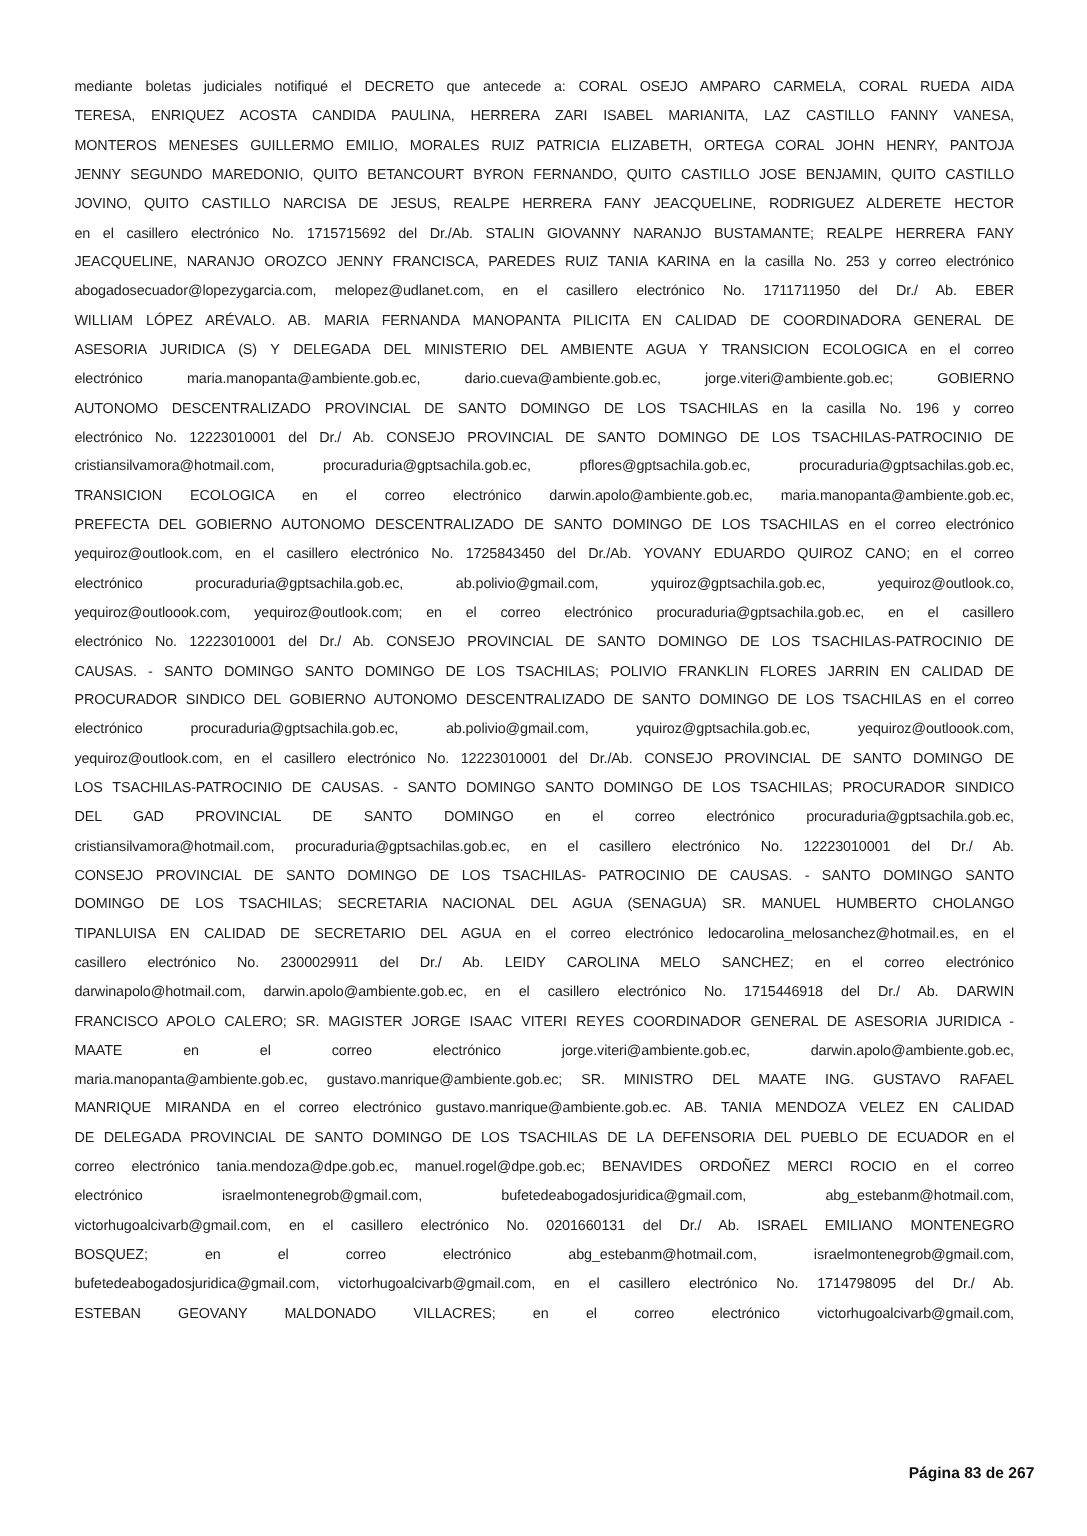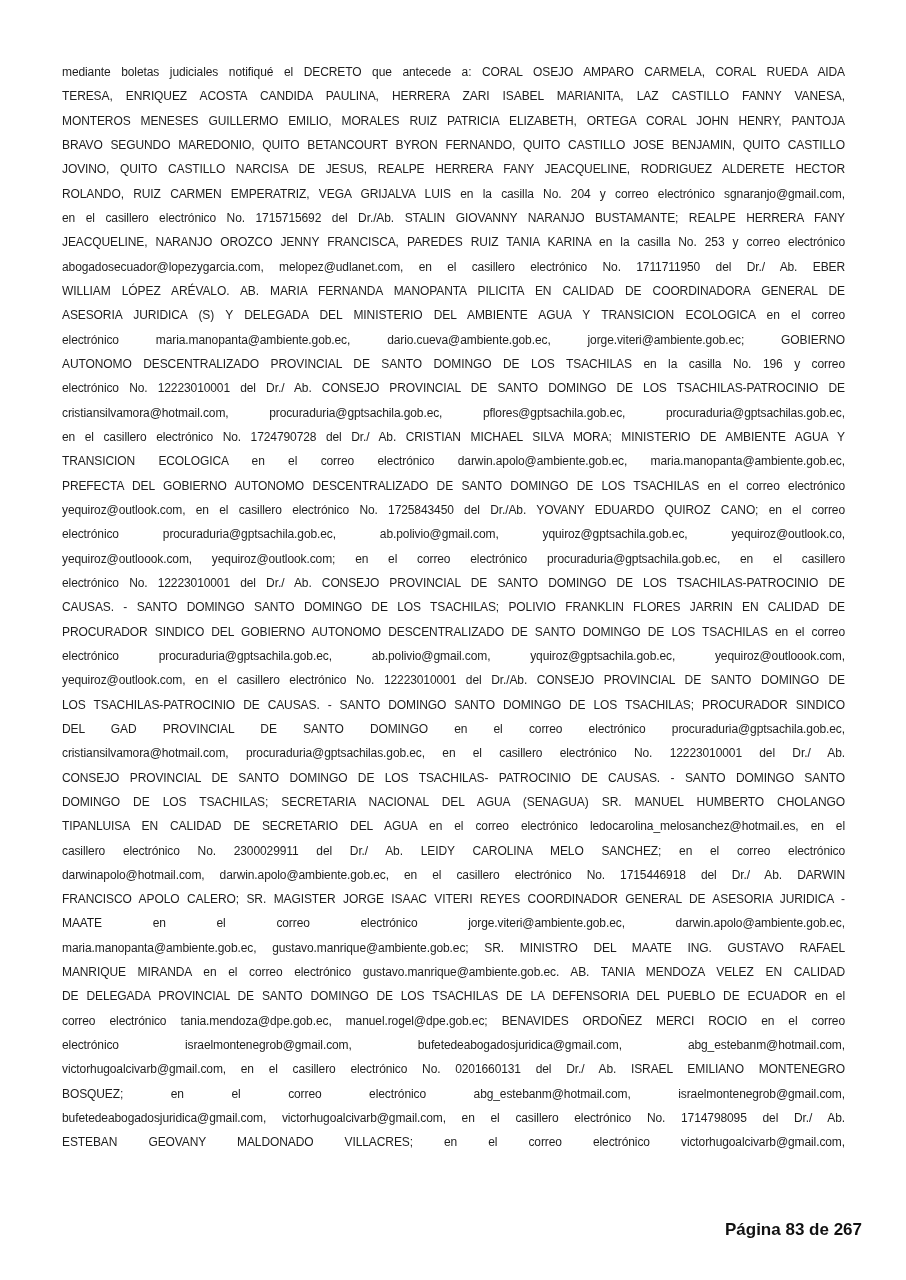--- a/index.html
+++ b/index.html
@@ -33,47 +33,45 @@
     text-justify: inter-word;
     white-space: nowrap;
     overflow: visible;
   }
   
   .text-line { white-space: normal; }
   .footer {
     position: absolute;
     right: 62px;
     top: 1220px;
-    font-size: 17px;
+    font-size: 13px;
     font-weight: bold;
     color: #111111;
     text-align: right;
   }
 </style>
 </head>
 <body>
 
 <div class="page">
   <div class="body-text" id="body-text">
       <div class="text-line">mediante boletas judiciales notifiqué el DECRETO que antecede a: CORAL OSEJO AMPARO CARMELA, CORAL RUEDA AIDA</div>
       <div class="text-line">TERESA, ENRIQUEZ ACOSTA CANDIDA PAULINA, HERRERA ZARI ISABEL MARIANITA, LAZ CASTILLO FANNY VANESA,</div>
       <div class="text-line">MONTEROS MENESES GUILLERMO EMILIO, MORALES RUIZ PATRICIA ELIZABETH, ORTEGA CORAL JOHN HENRY, PANTOJA</div>
-      <div class="text-line">BRAVO SEGUNDO MAREDONIO, QUITO BETANCOURT BYRON FERNANDO, QUITO CASTILLO JOSE BENJAMIN, QUITO CASTILLO</div>
+      <div class="text-line">JENNY SEGUNDO MAREDONIO, QUITO BETANCOURT BYRON FERNANDO, QUITO CASTILLO JOSE BENJAMIN, QUITO CASTILLO</div>
       <div class="text-line">JOVINO, QUITO CASTILLO NARCISA DE JESUS, REALPE HERRERA FANY JEACQUELINE, RODRIGUEZ ALDERETE HECTOR</div>
-      <div class="text-line">ROLANDO, RUIZ CARMEN EMPERATRIZ, VEGA GRIJALVA LUIS en la casilla No. 204 y correo electrónico sgnaranjo@gmail.com,</div>
       <div class="text-line">en el casillero electrónico No. 1715715692 del Dr./Ab. STALIN GIOVANNY NARANJO BUSTAMANTE; REALPE HERRERA FANY</div>
       <div class="text-line">JEACQUELINE, NARANJO OROZCO JENNY FRANCISCA, PAREDES RUIZ TANIA KARINA en la casilla No. 253 y correo electrónico</div>
       <div class="text-line">abogadosecuador@lopezygarcia.com, melopez@udlanet.com, en el casillero electrónico No. 1711711950 del Dr./ Ab. EBER</div>
       <div class="text-line">WILLIAM LÓPEZ ARÉVALO. AB. MARIA FERNANDA MANOPANTA PILICITA EN CALIDAD DE COORDINADORA GENERAL DE</div>
       <div class="text-line">ASESORIA JURIDICA (S) Y DELEGADA DEL MINISTERIO DEL AMBIENTE AGUA Y TRANSICION ECOLOGICA en el correo</div>
       <div class="text-line">electrónico maria.manopanta@ambiente.gob.ec, dario.cueva@ambiente.gob.ec, jorge.viteri@ambiente.gob.ec; GOBIERNO</div>
       <div class="text-line">AUTONOMO DESCENTRALIZADO PROVINCIAL DE SANTO DOMINGO DE LOS TSACHILAS en la casilla No. 196 y correo</div>
       <div class="text-line">electrónico No. 12223010001 del Dr./ Ab. CONSEJO PROVINCIAL DE SANTO DOMINGO DE LOS TSACHILAS-PATROCINIO DE</div>
       <div class="text-line">cristiansilvamora@hotmail.com, procuraduria@gptsachila.gob.ec, pflores@gptsachila.gob.ec, procuraduria@gptsachilas.gob.ec,</div>
-      <div class="text-line">en el casillero electrónico No. 1724790728 del Dr./ Ab. CRISTIAN MICHAEL SILVA MORA; MINISTERIO DE AMBIENTE AGUA Y</div>
       <div class="text-line">TRANSICION ECOLOGICA en el correo electrónico darwin.apolo@ambiente.gob.ec, maria.manopanta@ambiente.gob.ec,</div>
       <div class="text-line">PREFECTA DEL GOBIERNO AUTONOMO DESCENTRALIZADO DE SANTO DOMINGO DE LOS TSACHILAS en el correo electrónico</div>
       <div class="text-line">yequiroz@outlook.com, en el casillero electrónico No. 1725843450 del Dr./Ab. YOVANY EDUARDO QUIROZ CANO; en el correo</div>
       <div class="text-line">electrónico procuraduria@gptsachila.gob.ec, ab.polivio@gmail.com, yquiroz@gptsachila.gob.ec, yequiroz@outlook.co,</div>
       <div class="text-line">yequiroz@outloook.com, yequiroz@outlook.com; en el correo electrónico procuraduria@gptsachila.gob.ec, en el casillero</div>
       <div class="text-line">electrónico No. 12223010001 del Dr./ Ab. CONSEJO PROVINCIAL DE SANTO DOMINGO DE LOS TSACHILAS-PATROCINIO DE</div>
       <div class="text-line">CAUSAS. - SANTO DOMINGO SANTO DOMINGO DE LOS TSACHILAS; POLIVIO FRANKLIN FLORES JARRIN EN CALIDAD DE</div>
       <div class="text-line">PROCURADOR SINDICO DEL GOBIERNO AUTONOMO DESCENTRALIZADO DE SANTO DOMINGO DE LOS TSACHILAS en el correo</div>
       <div class="text-line">electrónico procuraduria@gptsachila.gob.ec, ab.polivio@gmail.com, yquiroz@gptsachila.gob.ec, yequiroz@outloook.com,</div>
       <div class="text-line">yequiroz@outlook.com, en el casillero electrónico No. 12223010001 del Dr./Ab. CONSEJO PROVINCIAL DE SANTO DOMINGO DE</div>

